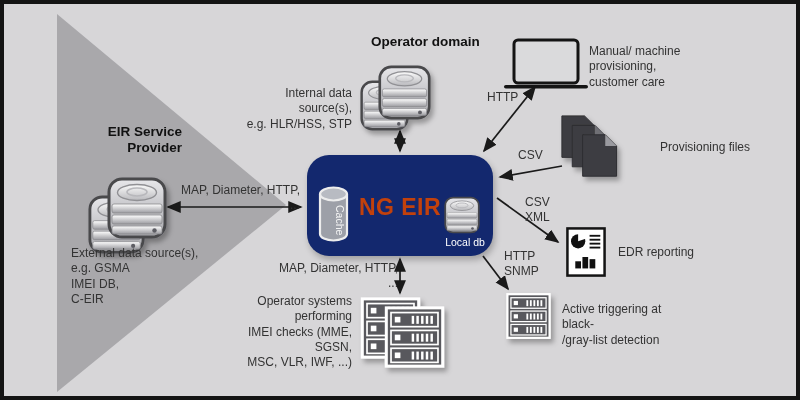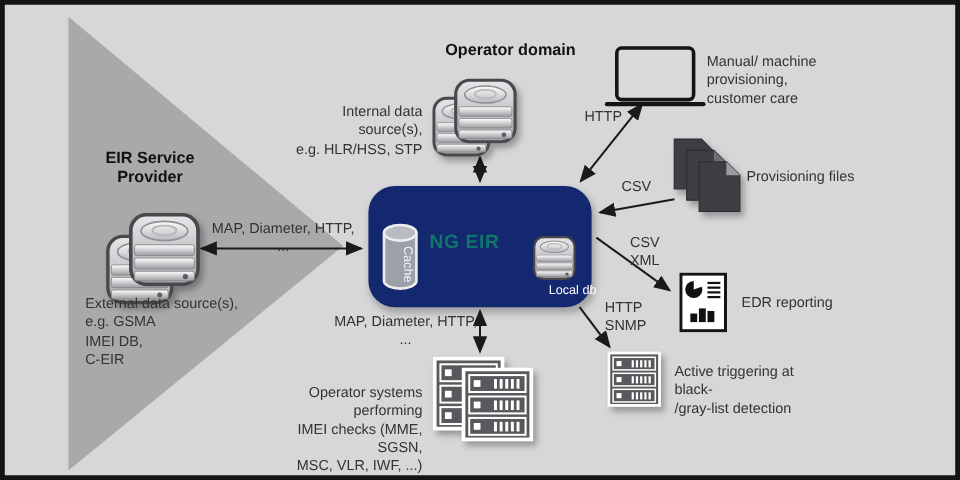--- a/index.html
+++ b/index.html
@@ -6,37 +6,37 @@
   #canvas{
     position:relative;width:800px;height:400px;overflow:hidden;
     background:#d7d6d8;box-shadow:inset 0 0 0 4px #141414;
     font-family:"Liberation Sans", sans-serif;
   }
   .lbl{
     position:absolute;font-size:12px;color:#333;line-height:1.28;
     white-space:pre-line;z-index:5;
   }
   .lbl.bold{font-weight:bold;font-size:13.5px;color:#111;line-height:1.2;}
-  .lbl.center{text-align:center;}
+  .lbl.center{text-align:right;}
   .lbl.right{text-align:right;}
   #ngeir-box{
     position:absolute;left:307px;top:155px;width:186px;height:101px;
     background:#13286e;border-radius:22px;z-index:1;
     box-shadow:2px 4px 6px rgba(0,0,0,0.25);
   }
   #ngeir-title{
-    position:absolute;left:358px;top:194px;width:84px;
-    color:#0f766e;font-weight:bold;font-size:16px;letter-spacing:.5px;z-index:5;
+    position:absolute;left:358px;top:194px;width:84px;text-align:center;
+    color:#c2410c;font-weight:bold;font-size:23px;letter-spacing:.5px;z-index:5;
   }
   #cache-label{
     position:absolute;left:322px;top:198px;width:24px;height:44px;
     writing-mode:vertical-rl;text-align:center;color:#f4f4f4;font-size:10.5px;z-index:5;
   }
   #localdb-label{
-    position:absolute;left:433px;top:236px;width:64px;text-align:right;
+    position:absolute;left:433px;top:236px;width:64px;text-align:center;
     color:#fff;font-size:10.5px;z-index:5;
   }
   svg.overlay{position:absolute;left:0;top:0;z-index:2;}
   svg.bg{position:absolute;left:0;top:0;z-index:0;}
 </style>
 </head>
 <body>
 
 <div id="canvas">
 
@@ -190,25 +190,25 @@
   <div id="localdb-label">Local db</div>
 
   <div class="lbl" style="left:71px;top:246px;width:130px;">External data source(s),
 e.g. GSMA
 IMEI DB,
 C-EIR</div>
   <div class="lbl right" style="left:238px;top:86px;width:114px;">Internal data source(s),
 e.g. HLR/HSS, STP</div>
   <div class="lbl" style="left:589px;top:44px;width:150px;">Manual/ machine provisioning,
 customer care</div>
-  <div class="lbl" style="left:592px;top:140px;width:110px;padding-left:30px;">Provisioning files</div>
+  <div class="lbl" style="left:630px;top:140px;width:110px;padding-left:30px;">Provisioning files</div>
   <div class="lbl" style="left:618px;top:245px;width:100px;">EDR reporting</div>
   <div class="lbl" style="left:562px;top:302px;width:125px;">Active triggering at black-
 /gray-list detection</div>
-  <div class="lbl right" style="left:224px;top:320px;width:128px;">Operator systems performing
+  <div class="lbl right" style="left:224px;top:294px;width:128px;">Operator systems performing
 IMEI checks (MME, SGSN,
 MSC, VLR, IWF, ...)</div>
 
   <div class="lbl center" style="left:172px;top:183px;width:128px;">MAP, Diameter, HTTP, ...</div>
   <div class="lbl" style="left:487px;top:90px;width:40px;">HTTP</div>
   <div class="lbl" style="left:518px;top:148px;width:40px;">CSV</div>
   <div class="lbl" style="left:525px;top:195px;width:40px;">CSV
 XML</div>
   <div class="lbl" style="left:504px;top:249px;width:50px;">HTTP
 SNMP</div>

